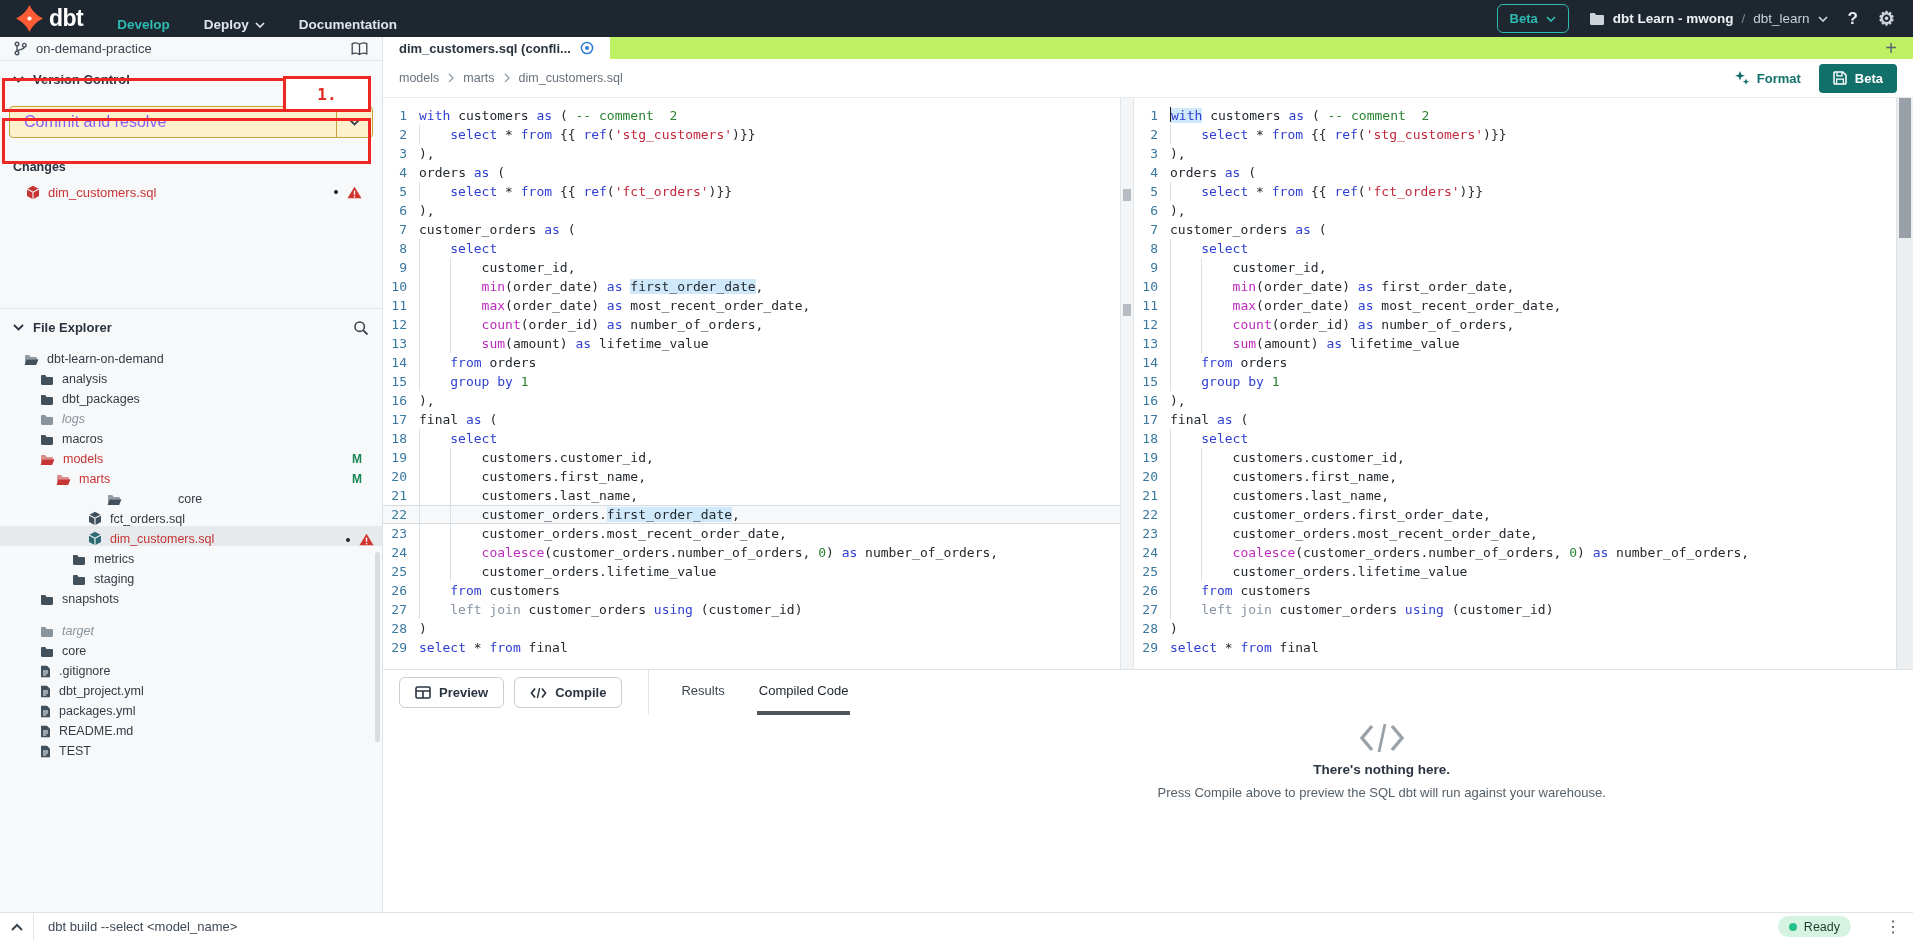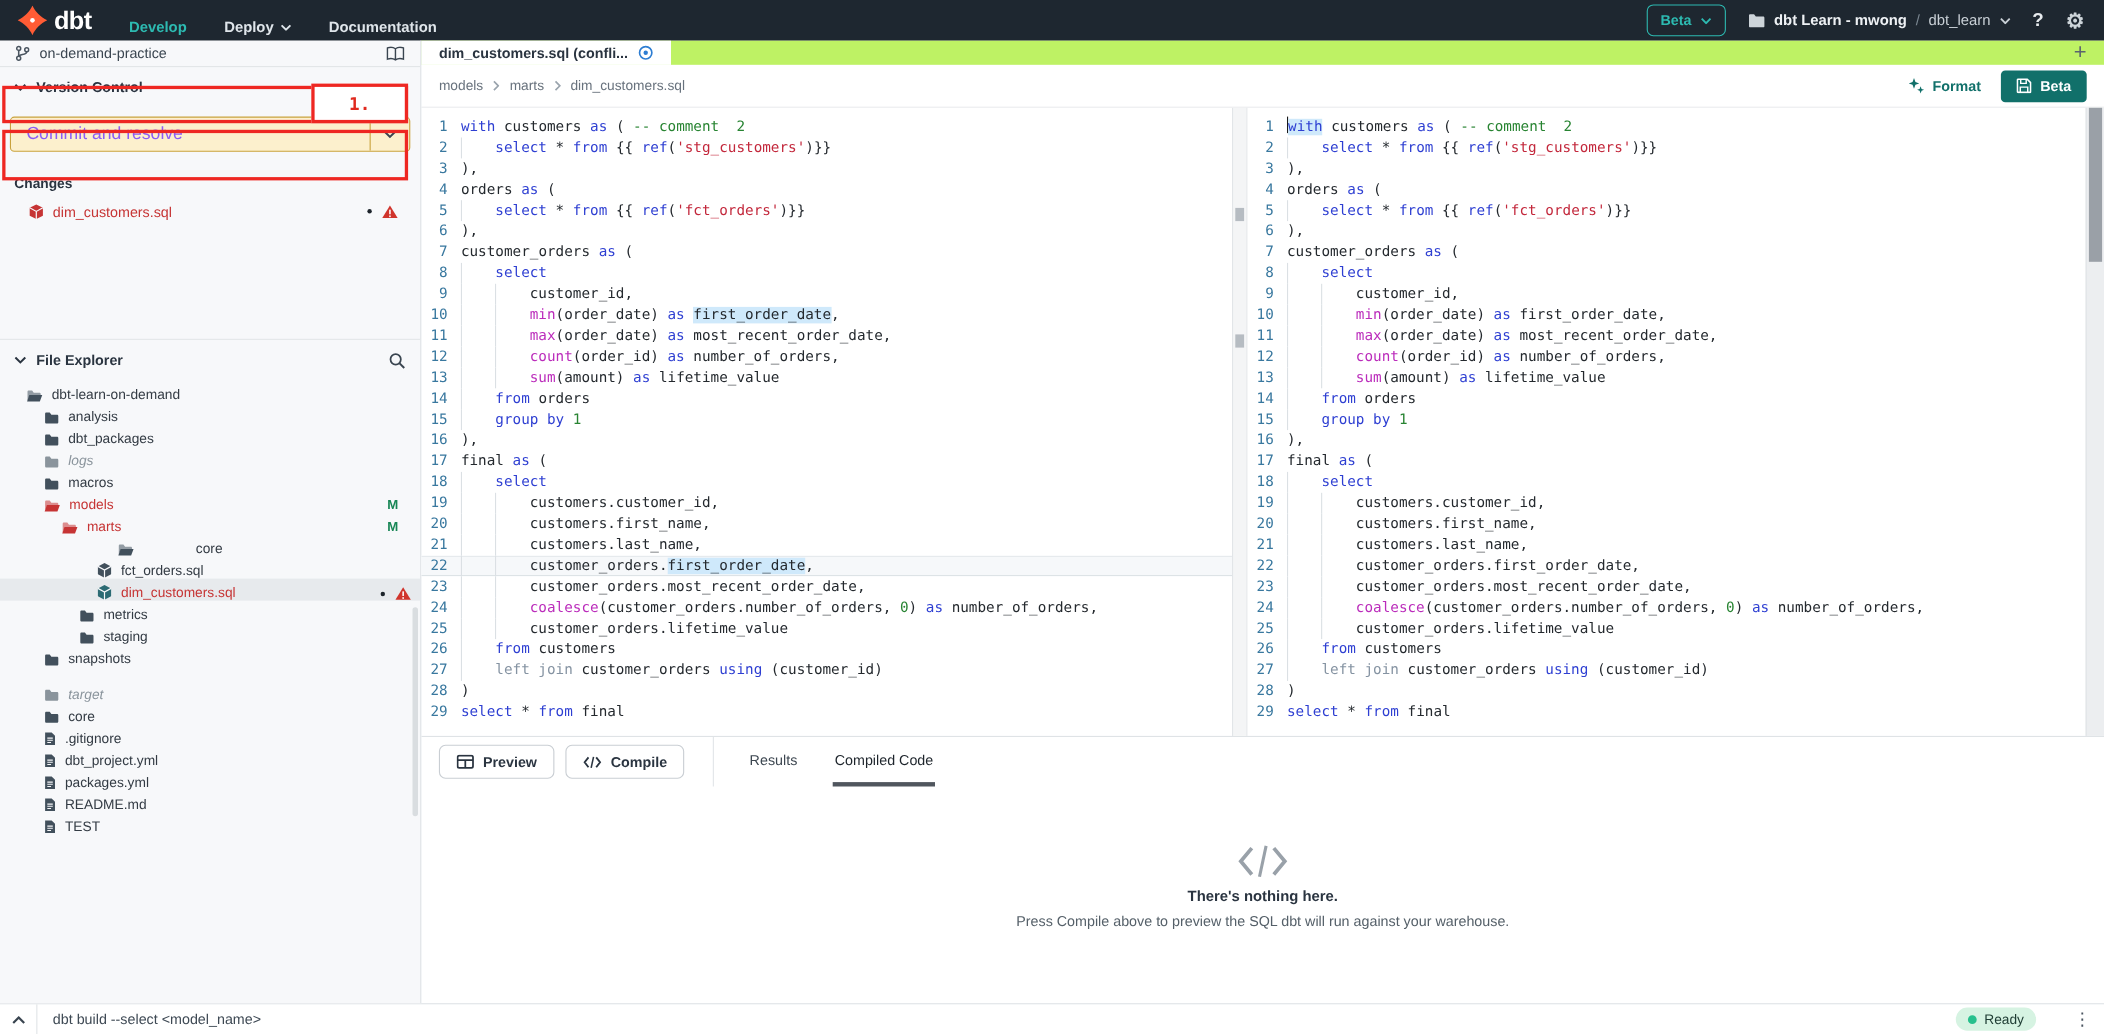--- a/index.html
+++ b/index.html
@@ -84,21 +84,21 @@
   .cline.cur{background:#f6f8fa;box-shadow:inset 0 1px 0 #d5dbe0,inset 0 -1px 0 #d5dbe0}
   .ln{width:36px;flex:none;text-align:right;padding-right:12px;color:#39789f}
   .ct{display:block}
   .ig{display:inline-block;width:4ch;height:19px;border-left:1px solid #dbe0e4;vertical-align:top}
   .tk-k{color:var(--kw)} .tk-f{color:var(--fn)} .tk-s{color:var(--str)}
   .tk-c{color:var(--cmt)} .tk-n{color:var(--cmt)} .tk-g{color:#8593a2}
   .tk-h{background:var(--sel)} .tk-kh{color:var(--kw);background:var(--sel)}
   .cursor{display:inline-block;width:0;height:15px;border-left:1.5px solid #1a1a1a;vertical-align:-2px}
 
   
-  .panel{flex:1;border-top:1px solid #dfe3e6;background:#fff;display:flex;flex-direction:column;min-height:0}
+  .panel{flex:1;border-top:1px solid #dfe3e6;background:#fff;display:flex;flex-direction:row;min-height:0}
   .panel-head{height:45px;flex:none;display:flex;align-items:stretch;padding-left:16px}
   .pbtns{display:flex;align-items:center;gap:10px;padding-right:26px;border-right:1px solid #e2e5e8}
   .pbtn{display:flex;align-items:center;gap:8px;height:31px;padding:0 15px;background:#fff;border:1px solid #c9ced3;border-radius:6px;font-size:13px;font-weight:bold;color:#2a3440;cursor:pointer;font-family:inherit}
   .ptabs{display:flex;align-items:stretch;gap:30px;margin-left:30px}
   .ptab{display:flex;align-items:center;font-size:13px;color:#3c4650;cursor:pointer;border-bottom:4px solid transparent;padding:0 2px}
   .ptab.active{color:#1d242b;border-bottom-color:#50565e}
   .empty{flex:1;display:flex;flex-direction:column;align-items:center;padding-top:52px;gap:8px}
   .empty .ttl{font-weight:bold;font-size:13.5px;color:#2a3440}
   .empty .sub{font-size:13px;color:#556069}
 

